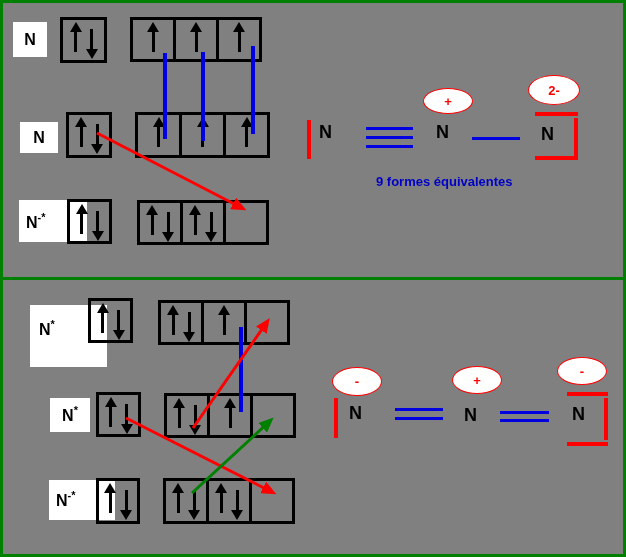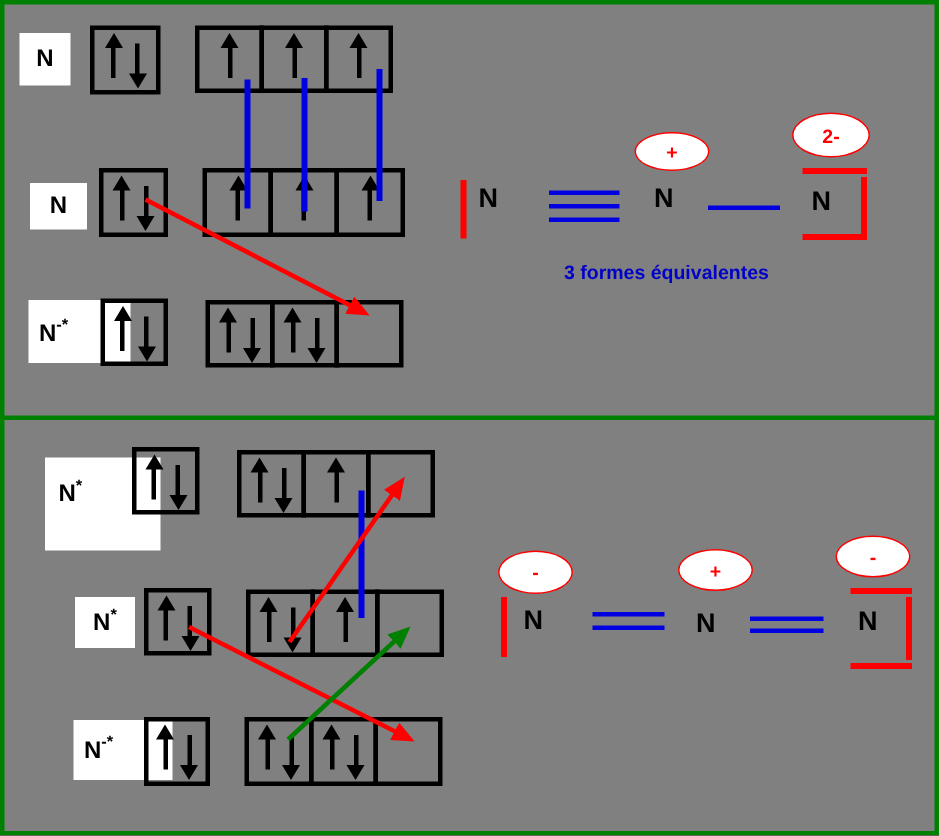--- a/index.html
+++ b/index.html
@@ -119,21 +119,21 @@
     </div>
     <div class="atom" style="left:436px;top:122px;">N</div>
     <div class="bond" style="left:472px;top:137px;width:48px;"></div>
     <div class="oval" style="left:528px;top:75px;width:50px;height:28px;">
       <span>2-</span>
     </div>
     <div class="atom" style="left:541px;top:124px;">N</div>
     <div class="redh" style="left:535px;top:112px;width:43px;"></div>
     <div class="redv" style="left:574px;top:118px;height:38px;"></div>
     <div class="redh" style="left:535px;top:156px;width:43px;"></div>
-    <div class="caption" style="left:376px;top:174px;">3 formes équivalentes</div>
+    <div class="caption" style="left:376px;top:174px;">9 formes équivalentes</div>
   </div>
 
   <div class="lbl" style="left:30px;top:305px;width:77px;height:62px;padding:14px 0 0 9px;">
     <span><span>N</span><sup>*</sup></span>
   </div>
   <div class="lbl center" style="left:50px;top:398px;width:40px;height:34px;">
     <span><span>N</span><sup>*</sup></span>
   </div>
   <div class="lbl" style="left:49px;top:480px;width:66px;height:40px;padding:10px 0 0 7px;">
     <span><span>N</span><sup>-*</sup></span>

